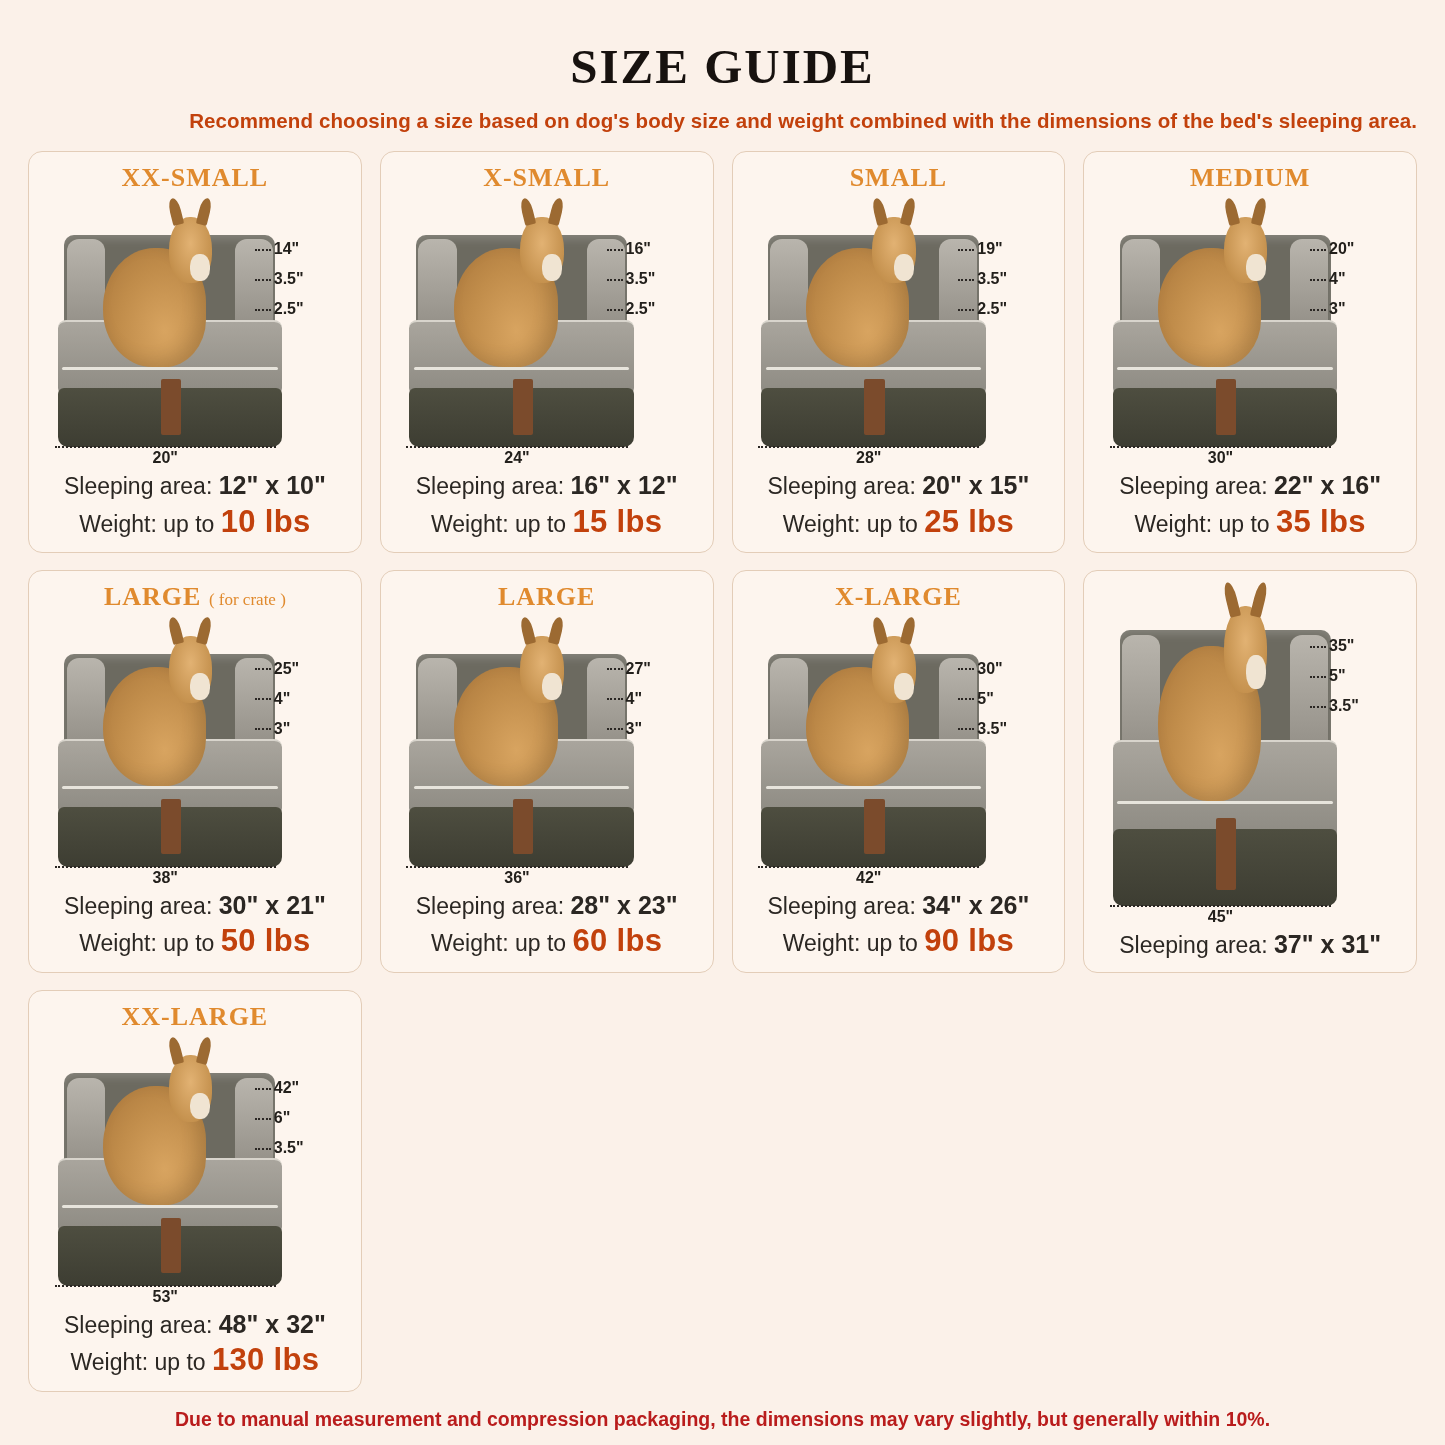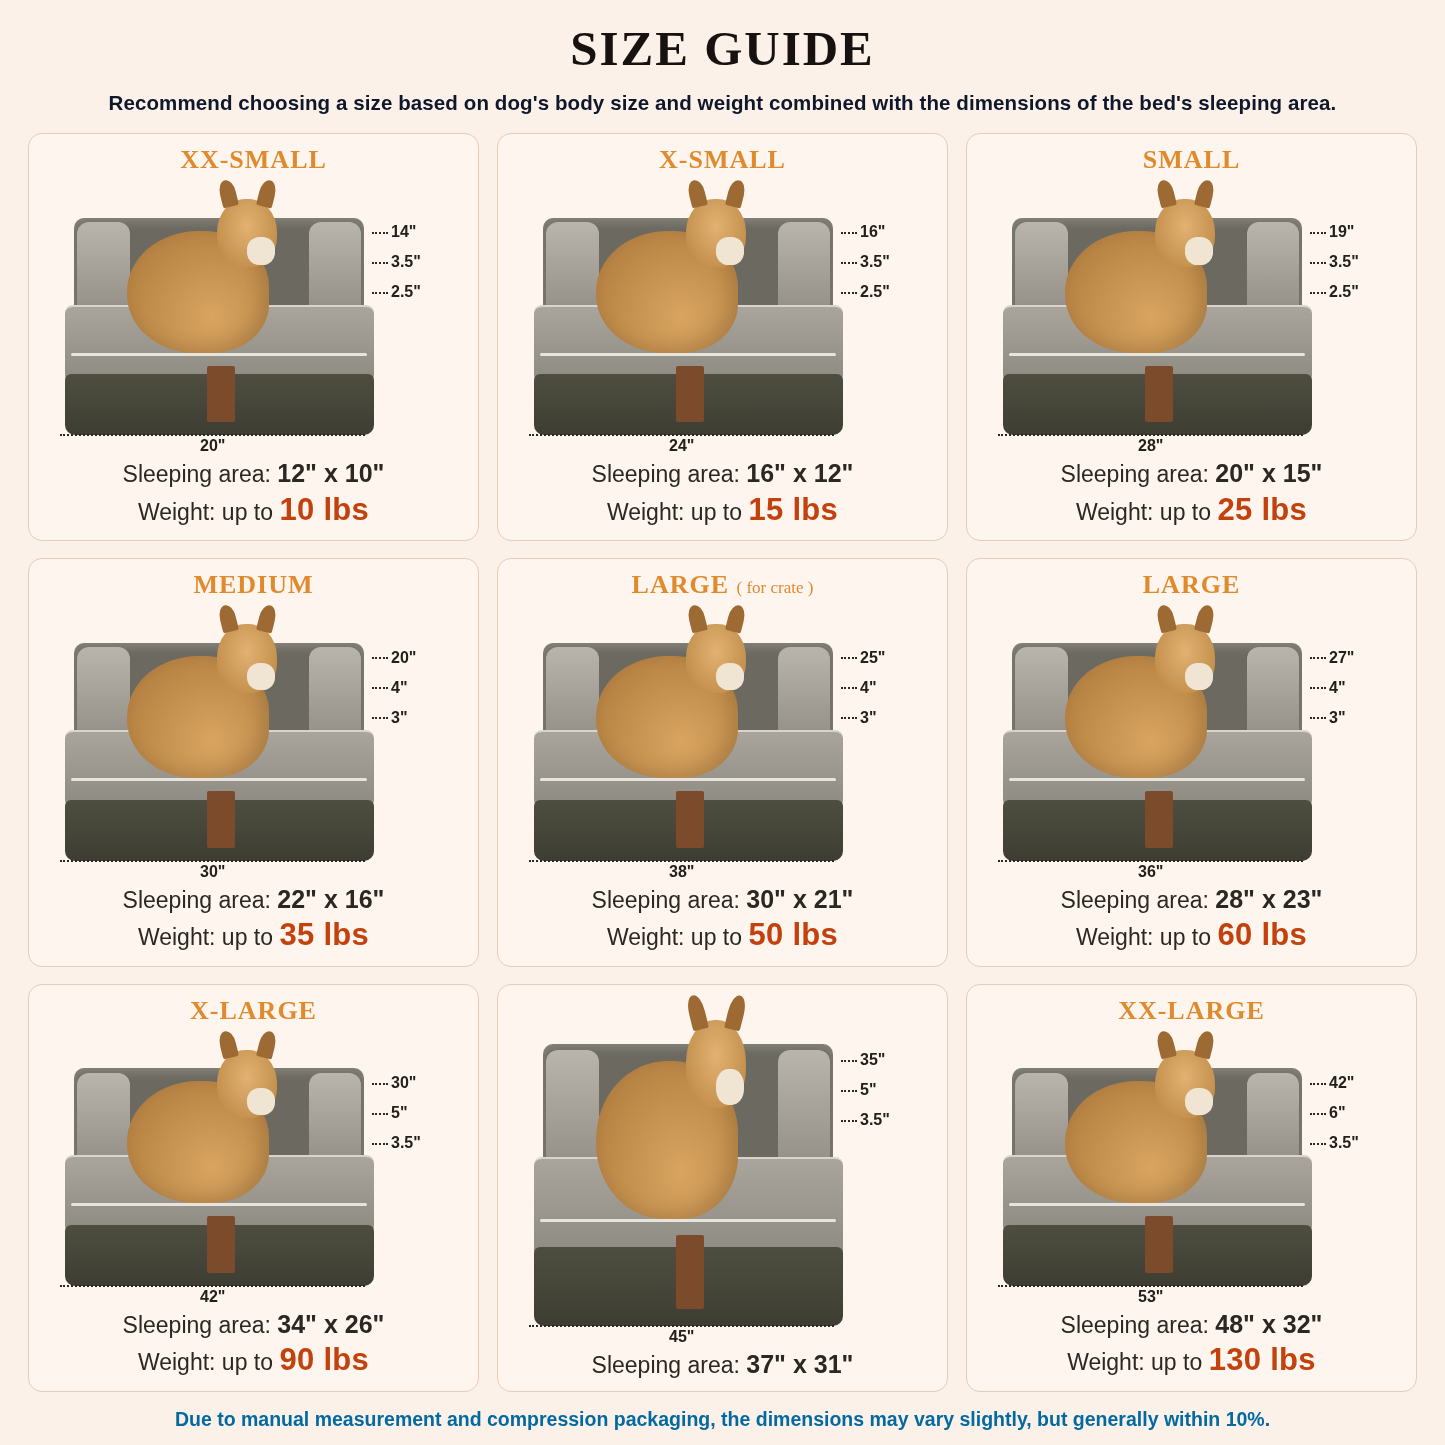--- a/index.html
+++ b/index.html
@@ -19,34 +19,34 @@
     display: flex;
     flex-direction: column;
   }
   .title {
     text-align: center;
     font-family: "Liberation Serif", serif;
     font-weight: bold;
     font-size: 49px;
     letter-spacing: 2px;
     color: #17120f;
-    margin: 6px 0 14px 0;
+    margin: 24px 0 14px 0;
   }
   .subtitle {
-    text-align: center;
+    text-align: right;
     font-size: 20.5px;
     font-weight: bold;
-    color: #0f172a;
+    color: #c2410c;
     margin-bottom: 18px;
     letter-spacing: 0.1px;
   }
   .grid {
     flex: 1;
     display: grid;
-    grid-template-columns: repeat(3, 1fr);
+    grid-template-columns: repeat(4, 1fr);
     grid-template-rows: repeat(3, 1fr);
     gap: 17px 18px;
   }
   .card {
     border: 1.5px solid #e3cdb8;
     border-radius: 14px;
     background: #fdf5ee;
     padding: 8px 10px 10px 10px;
     display: flex;
     flex-direction: column;
@@ -229,21 +229,21 @@
   .specs .weight .lbs {
     color: #c2410c;
     font-weight: bold;
     font-size: 31px;
     letter-spacing: 0.3px;
   }
   .footer {
     text-align: center;
     font-size: 19.5px;
     font-weight: bold;
-    color: #0369a1;
+    color: #b91c1c;
     margin-top: 16px;
     margin-bottom: 4px;
   }
 </style>
 </head>
 <body>
 
 <div class="page">
 
   <div class="title">SIZE GUIDE</div>

